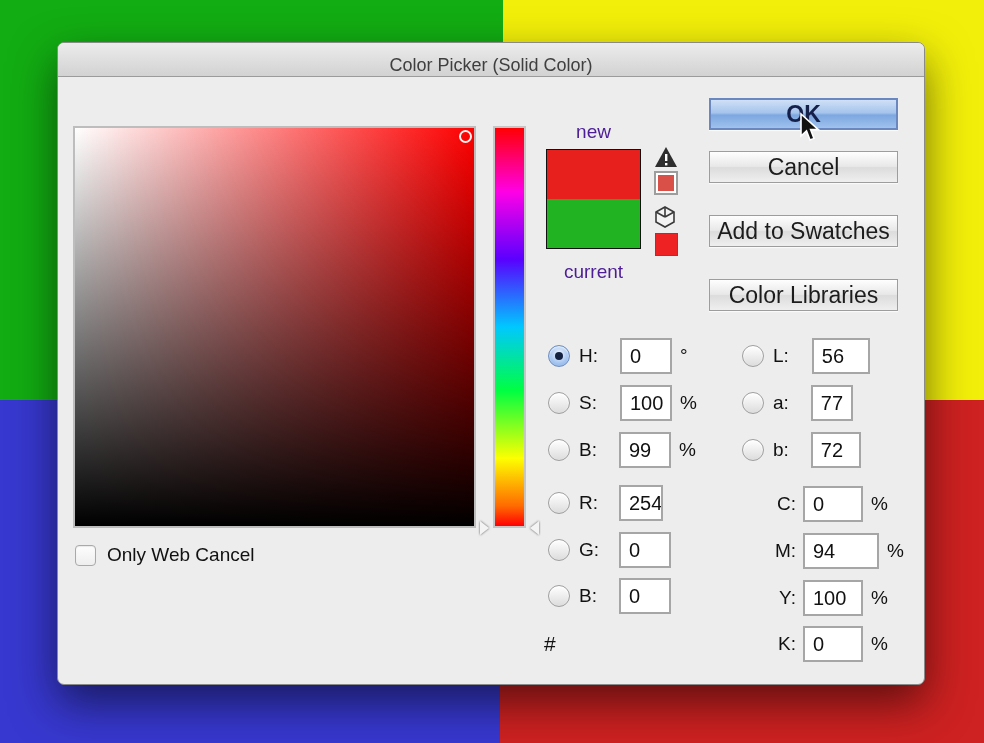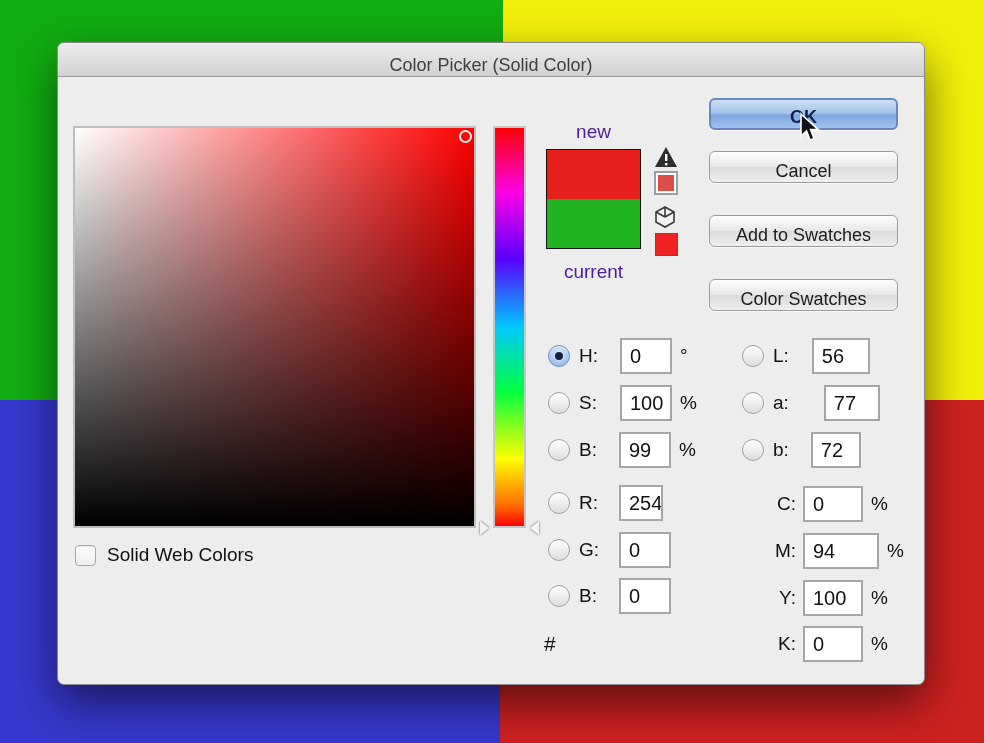--- a/index.html
+++ b/index.html
@@ -53,22 +53,22 @@
 
   
   .icon-col { position:absolute; left:593px; top:104px; width:30px; }
   .warn-icon { display:block; margin-left:4px; }
   .mini-swatch { width:24px; height:24px; margin:4px 0 10px 3px; border:2px solid #9d9d9d;
     box-shadow:inset 0 0 0 2px #fff; }
   .mini-swatch.web { border:1px solid #555; box-shadow:none; width:23px; height:23px; margin-left:4px; }
   .cube-icon { display:block; margin:2px 0 2px 2px; }
 
   
-  .btn { position:absolute; left:651px; width:189px; height:32px; border-radius:6px;
-    display:flex; align-items:flex-end; justify-content:center; font-size:18px; color:#1c1c1c;
+  .btn { position:absolute; left:651px; width:189px; height:32px; border-radius:0;
+    display:flex; align-items:center; justify-content:center; font-size:23px; color:#1c1c1c;
     background:linear-gradient(#fefefe,#e8e8e8 48%,#dcdcdc 52%,#efefef);
     border:1px solid #9d9d9d; box-shadow:0 1px 1px rgba(255,255,255,.7); cursor:default; }
   .btn.ok { background:linear-gradient(#cfe0f6,#a5c4ec 46%,#7ea7e0 54%,#9fc2ee);
     border:2px solid #6b87c0; color:#15204a; font-weight:bold; }
 
   
   .row { position:absolute; display:flex; align-items:center; }
   .radio { width:22px; height:22px; border-radius:50%; background:linear-gradient(#fff,#dcdcdc);
     border:1px solid #9f9f9f; box-shadow:inset 0 1px 2px rgba(255,255,255,.9); }
   .radio.sel { background:radial-gradient(circle at 50% 40%, #f2f7ff 0%, #a9c8f2 55%, #7ba6dd 100%);
@@ -102,21 +102,21 @@
     <div class="color-field">
       <div class="field-marker"></div>
     </div>
 
     <div class="hue-slider"></div>
     <div class="hue-handle left"></div>
     <div class="hue-handle right"></div>
 
     <div class="web-colors">
       <div class="checkbox"></div>
-      <span class="lbl">Solid Web Colors</span>
+      <span class="lbl">Only Web Cancel</span>
     </div>
 
     <div class="swatch-label" style="left:488px; top:78px;">new</div>
     <div class="swatch-box">
       <div class="swatch-half" style="background:#e8201d"></div>
       <div class="swatch-half" style="background:#22b322"></div>
     </div>
     <div class="swatch-label" style="left:488px; top:218px;">current</div>
 
     <div class="icon-col">
@@ -136,21 +136,21 @@
     <div class="btn ok" style="top:55px;">
         <span>OK</span>
       </div>
     <div class="btn" style="top:108px;">
         <span>Cancel</span>
       </div>
     <div class="btn" style="top:172px;">
         <span>Add to Swatches</span>
       </div>
     <div class="btn" style="top:236px;">
-        <span>Color Swatches</span>
+        <span>Color Libraries</span>
       </div>
 
     <div class="row" style="left:490px; top:295px;">
       <div class="radio sel"></div>
       <span class="lbl">H:</span>
       <input style="width: 52px; margin-left: 22px;" value="0">
       <span class="suffix">°</span>
     </div>
     <div class="row" style="left:490px; top:342px;">
       <div class="radio"></div>
@@ -186,21 +186,21 @@
     </div>
 
     <div class="row" style="left:684px; top:295px;">
       <div class="radio"></div>
       <span class="lbl">L:</span>
       <input style="width: 58px; margin-left: 23px;" value="56">
     </div>
     <div class="row" style="left:684px; top:342px;">
       <div class="radio"></div>
       <span class="lbl">a:</span>
-      <input style="width: 56px; margin-left: 35px;" value="77">
+      <input style="width: 42px; margin-left: 22px;" value="77">
     </div>
     <div class="row" style="left:684px; top:389px;">
       <div class="radio"></div>
       <span class="lbl">b:</span>
       <input style="width: 50px; margin-left: 22px;" value="72">
     </div>
 
     <div class="row cmyk" style="left:708px; top:443px;">
       <span class="lbl-r">C:</span>
       <input style="width: 60px;" value="0">

